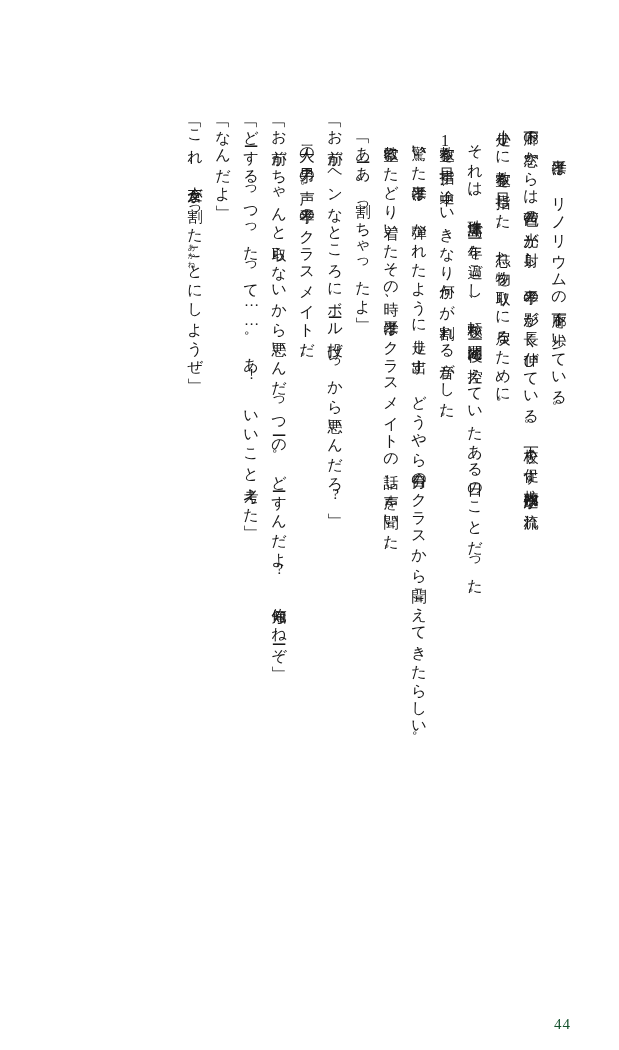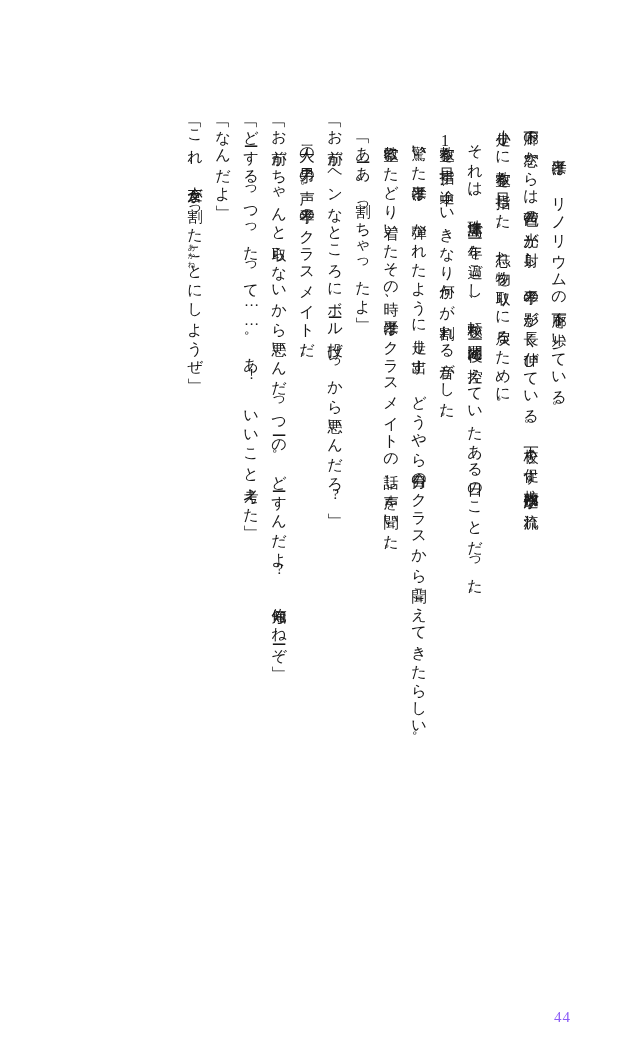--- a/index.html
+++ b/index.html
@@ -75,25 +75,25 @@
     position: absolute;
     top: 132px;
     right: 170px;
     font-family: "Liberation Serif", serif;
     font-size: 16px;
     color: #1a1a1a;
   }
 
   #page-number {
     position: absolute;
-    bottom: 24px;
+    bottom: 17px;
     right: 48px;
     font-family: "Liberation Serif", serif;
     font-size: 15px;
-    color: #8b5cf6;
+    color: #14532d;
     letter-spacing: 1px;
   }
 </style>
 </head>
 <body>
 
 <div id="page">
 
   <div id="chapter-number">1</div>
 

